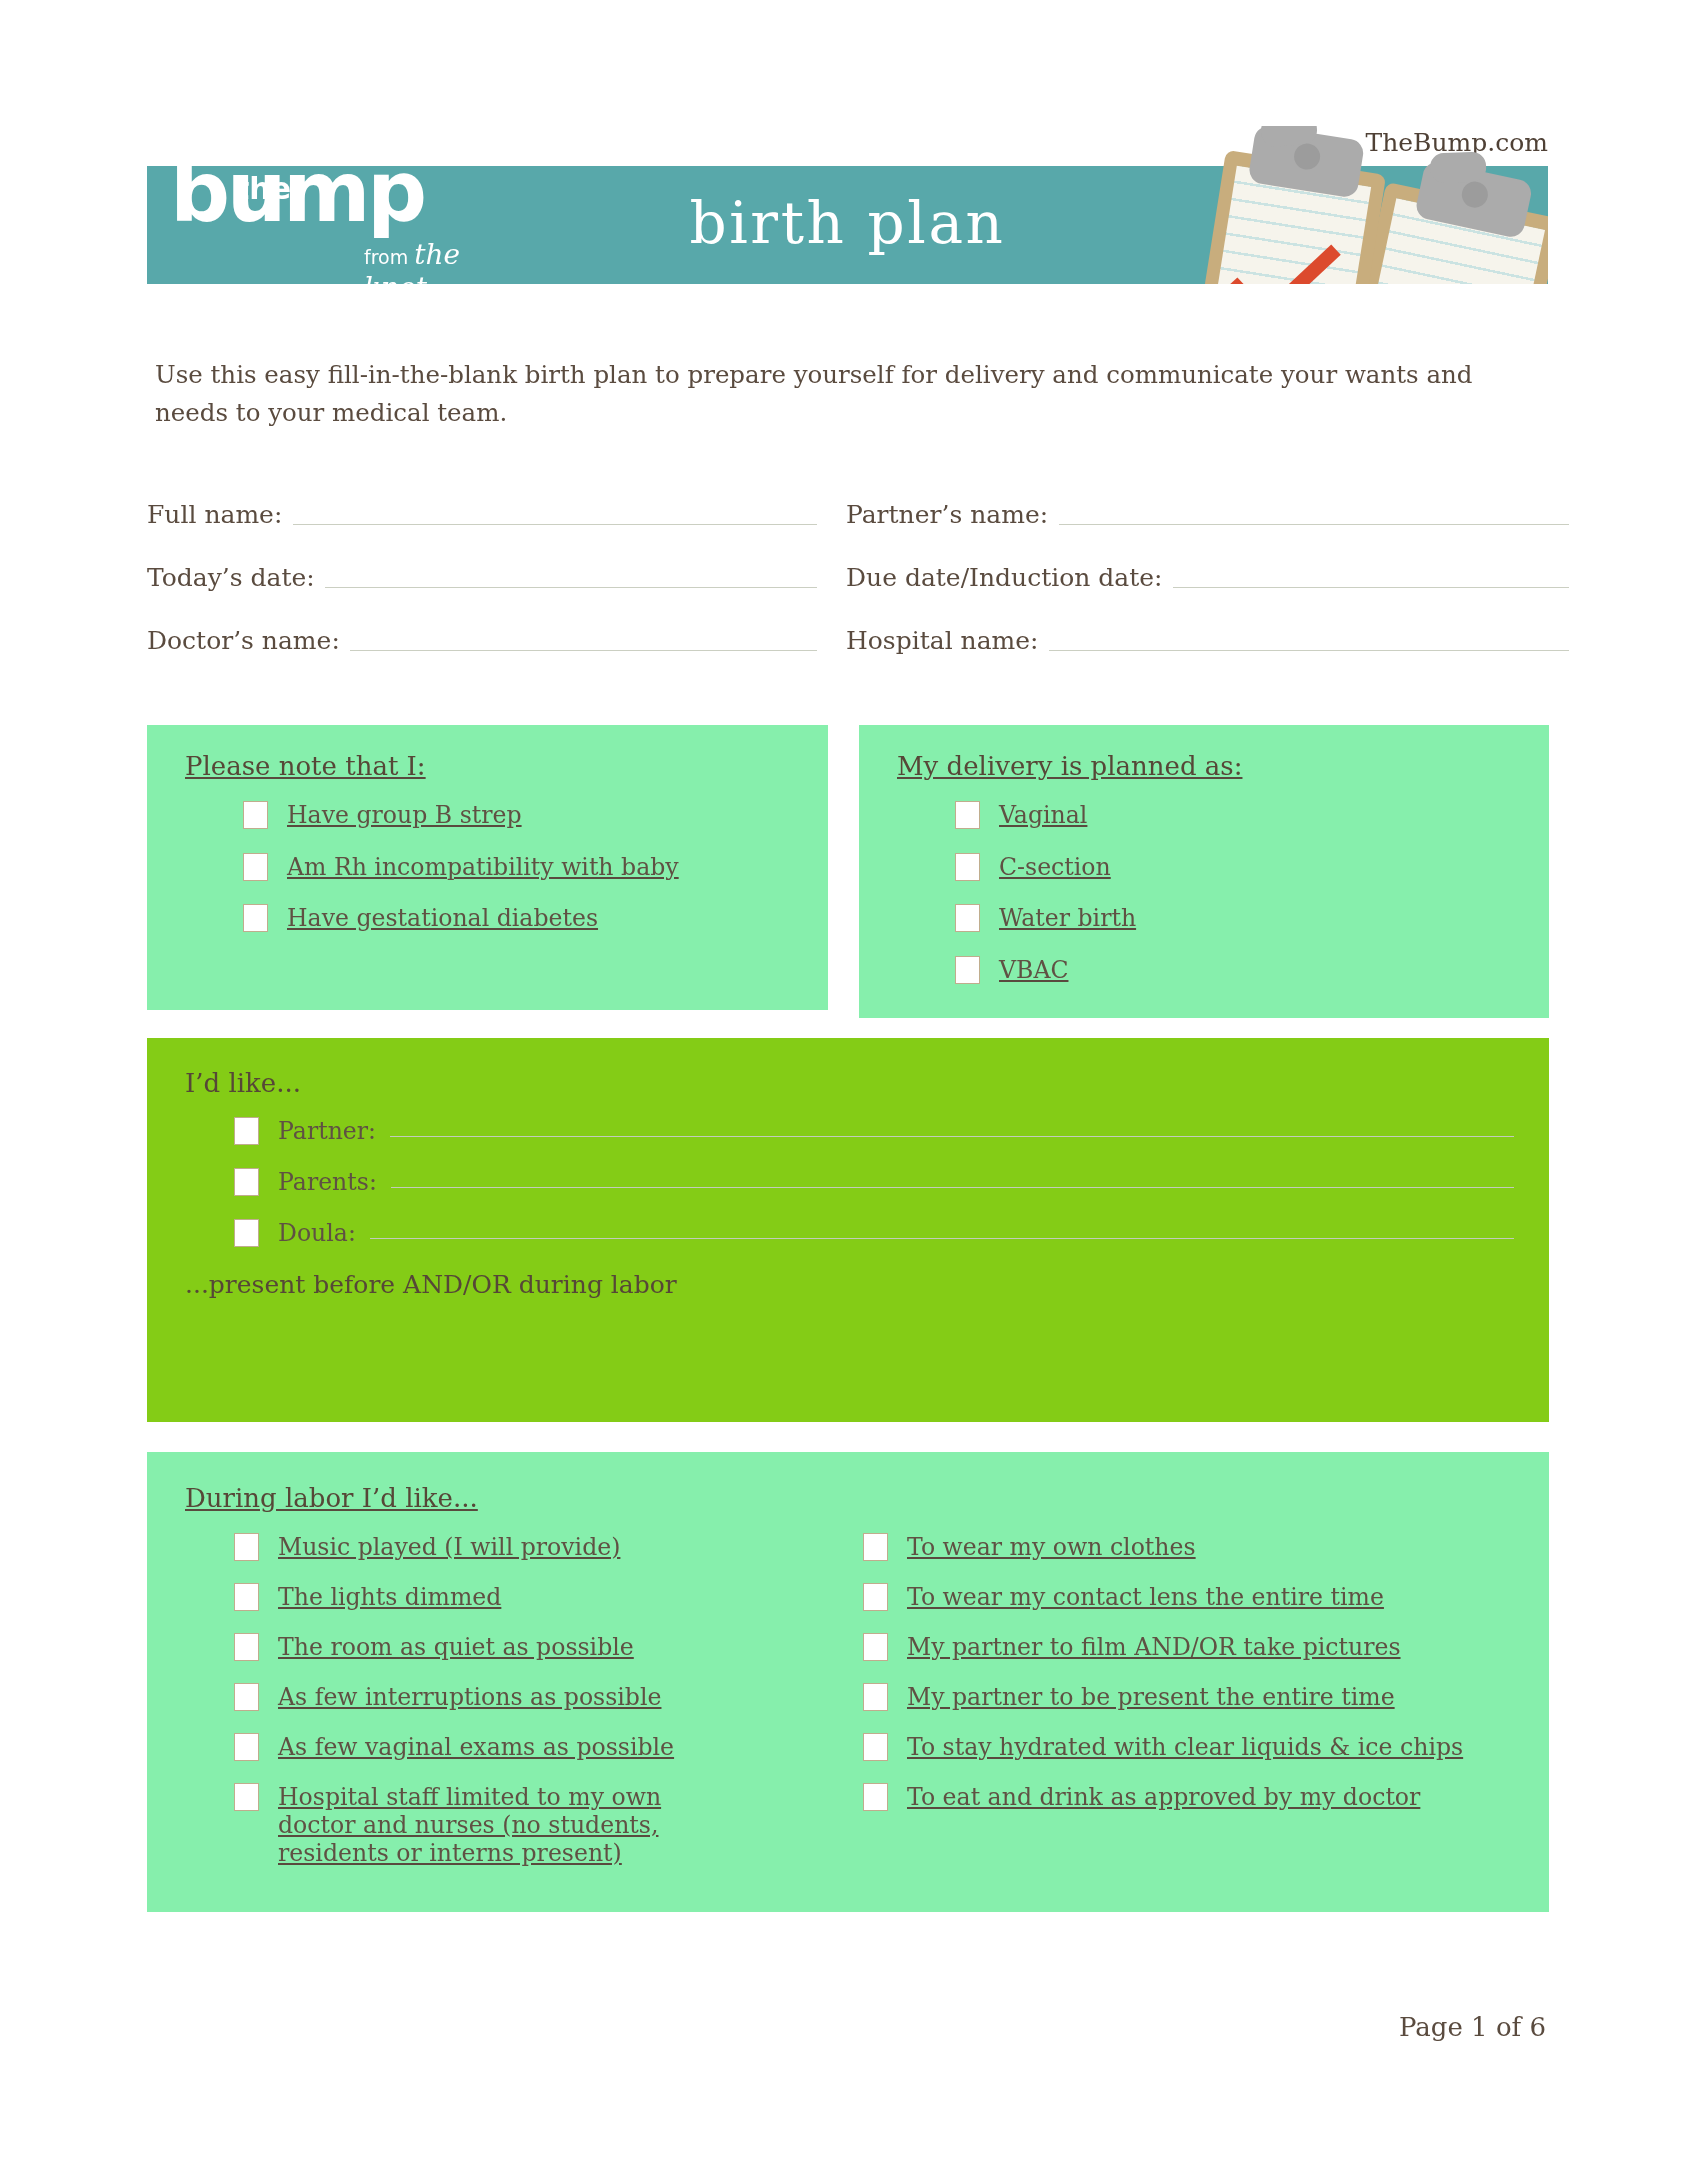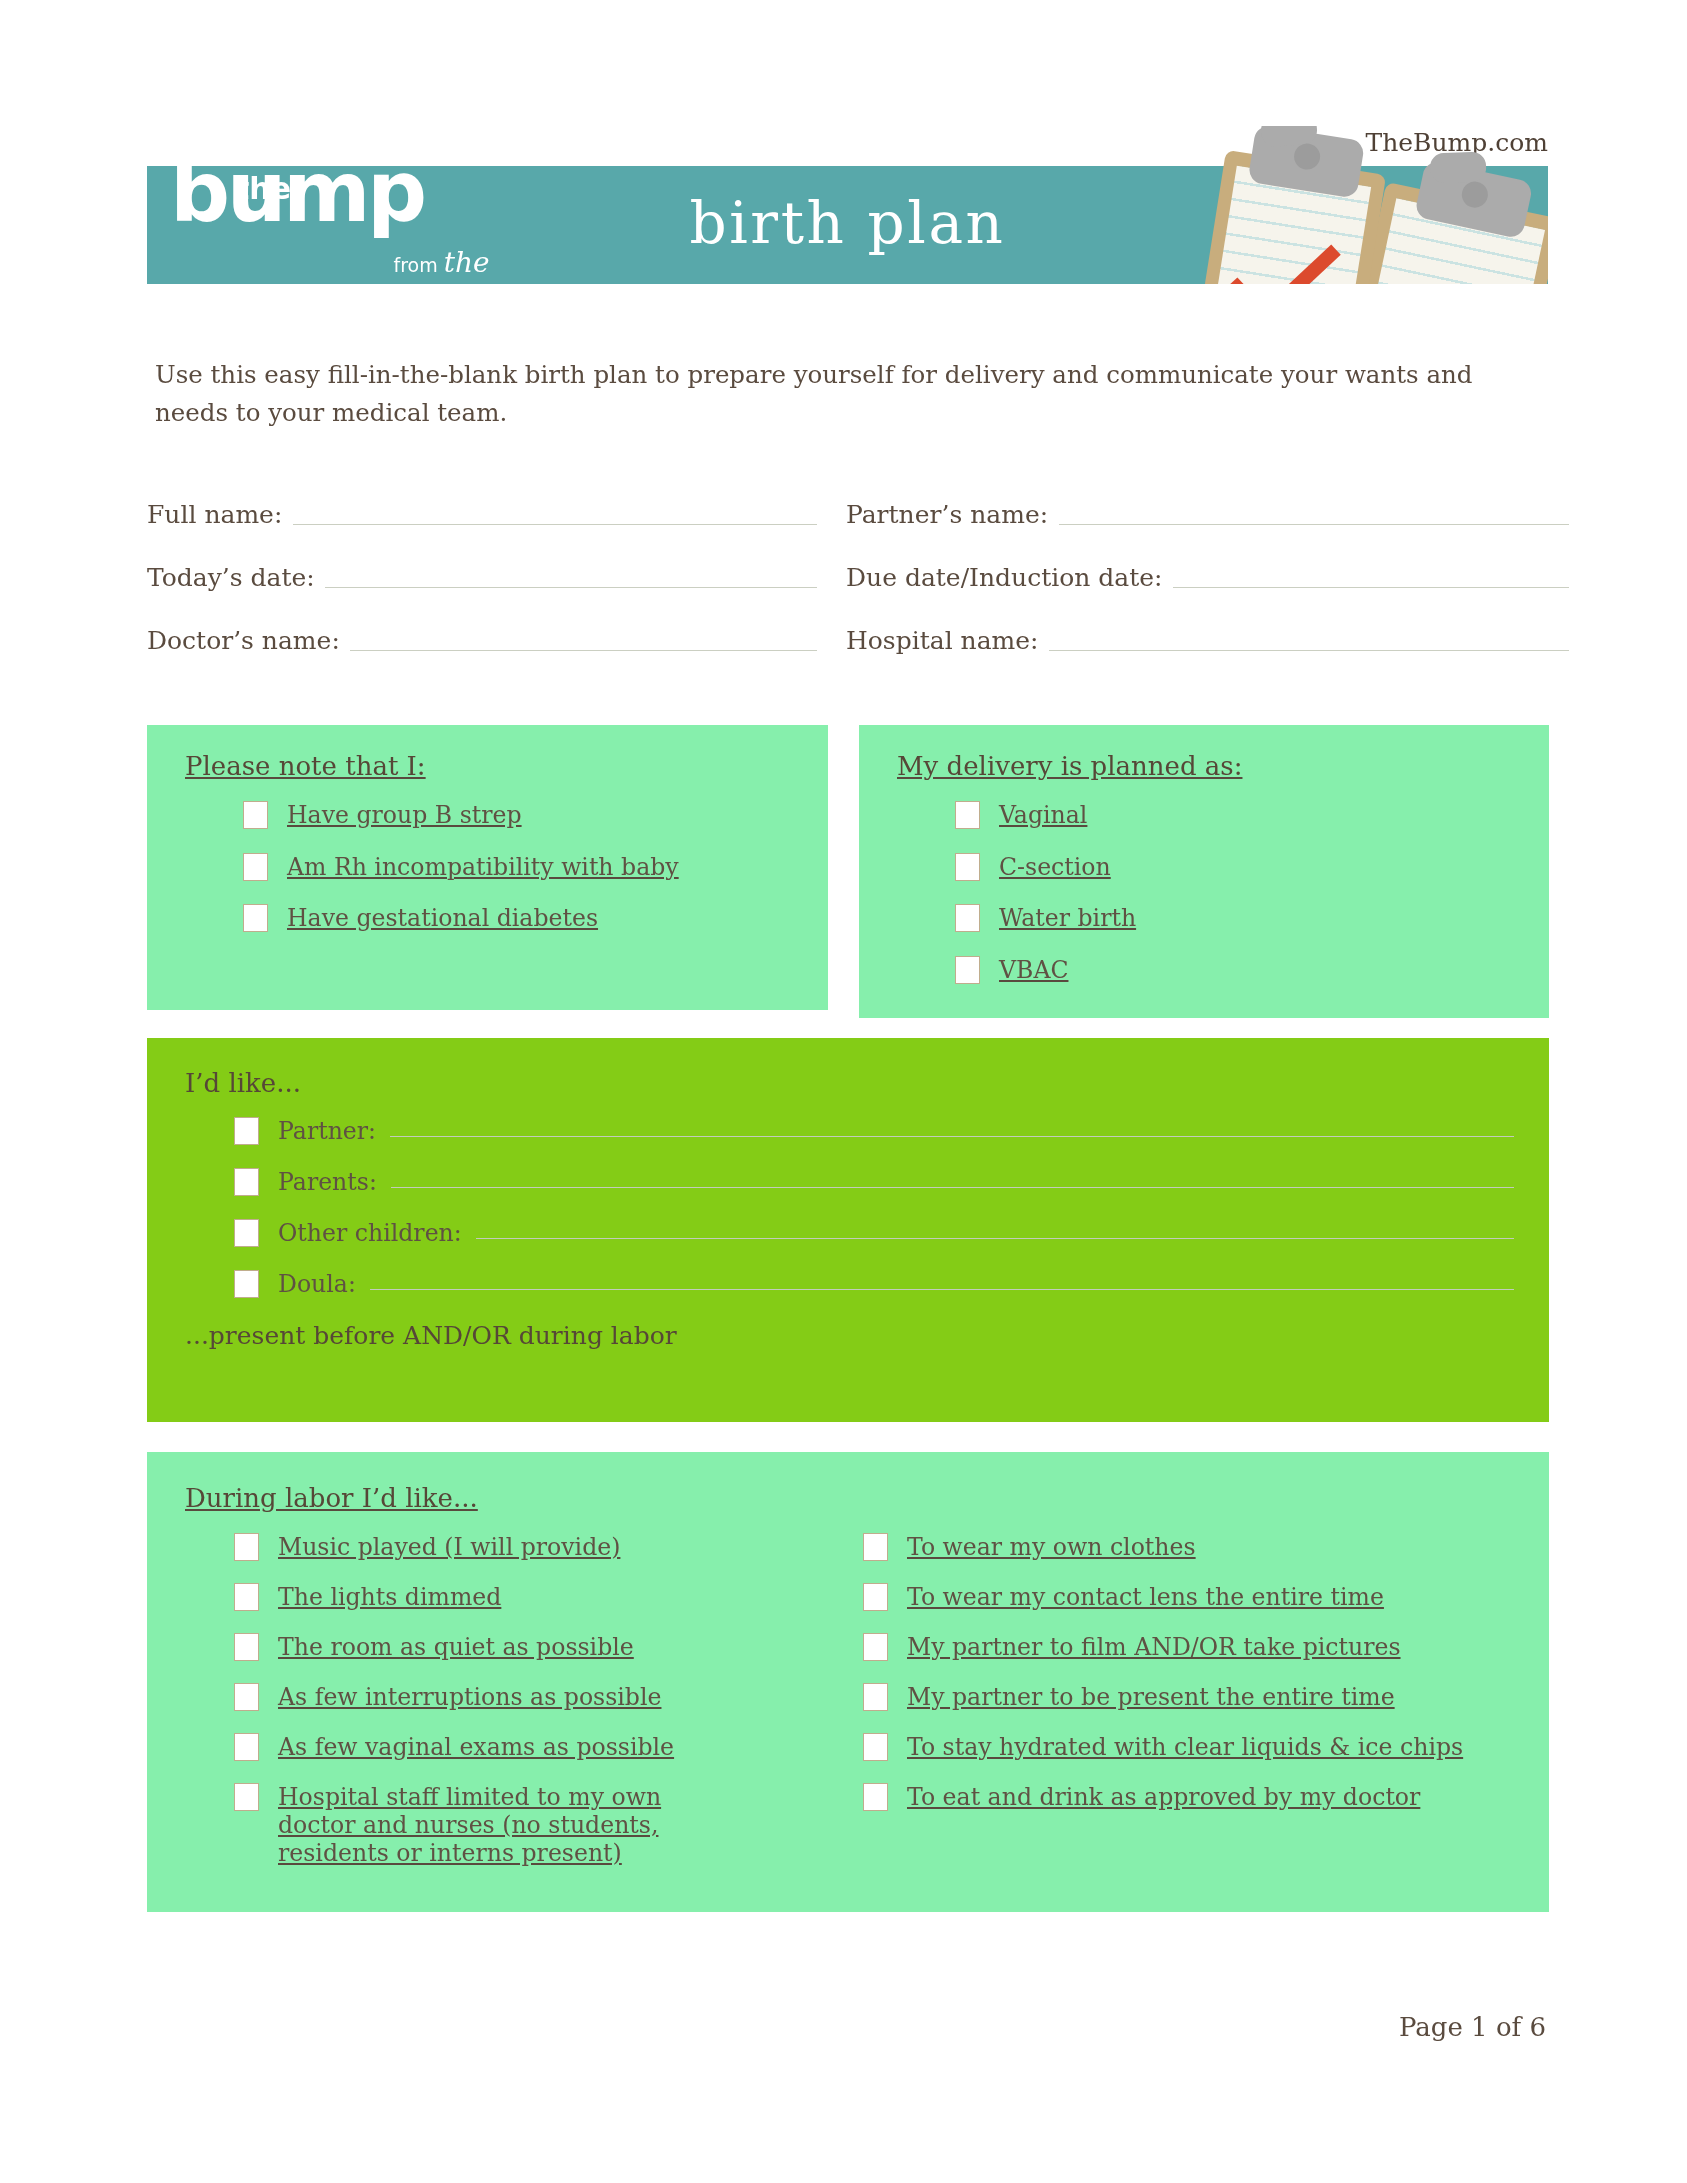--- a/index.html
+++ b/index.html
@@ -19,21 +19,21 @@
     font-size:25px;color:#4F4136;
   }
   .banner{
     position:absolute;left:147px;right:147px;top:166px;height:118px;
     background:#58A8AA;
   }
   .logo{position:absolute;left:23px;top:0;width:349px;height:124px;color:#ffffff;
     font-family:"DejaVu Sans","Liberation Sans",sans-serif;}
   .logo-bump{position:absolute;left:0px;top:-23px;font-size:84px;font-weight:bold;letter-spacing:-3.5px;}
   .logo-the{position:absolute;left:65px;top:5.2px;font-size:30px;font-weight:bold;}
-  .logo-from{position:absolute;left:194px;top:80px;font-size:19px;text-align:center;}
+  .logo-from{position:absolute;left:194px;top:72px;font-size:19px;}
   .logo-knot{font-style:italic;font-size:28px;font-family:"DejaVu Serif","Liberation Serif",serif;}
   .banner-title{
     position:absolute;left:50%;top:23px;transform:translateX(-50%);
     font-size:58px;color:#ffffff;letter-spacing:2.6px;white-space:nowrap;
   }
 
   
   .clip-area{position:absolute;right:0;width:358px;top:-40px;bottom:0;overflow:hidden;}
   .clipboard{position:absolute;background:#C8AD7D;border-radius:8.7px;}
   .cb-left{left:15.7px;top:35px;width:162px;height:245px;transform:rotate(9deg);z-index:2;}
@@ -218,25 +218,20 @@
           <span class="check-label">Partner:</span>
           <span class="fill-line"></span>
         </div>
 
         <div class="check-row">
           <span class="checkbox"></span>
           <span class="check-label">Parents:</span>
           <span class="fill-line"></span>
         </div>
 
-        <div class="check-row">
-          <span class="checkbox"></span>
-          <span class="check-label">Other children:</span>
-          <span class="fill-line"></span>
-        </div>
 
         <div class="check-row">
           <span class="checkbox"></span>
           <span class="check-label">Doula:</span>
           <span class="fill-line"></span>
         </div>
 
       </div>
     <div class="box-footer">...present before AND/OR during labor</div>
   </section>

